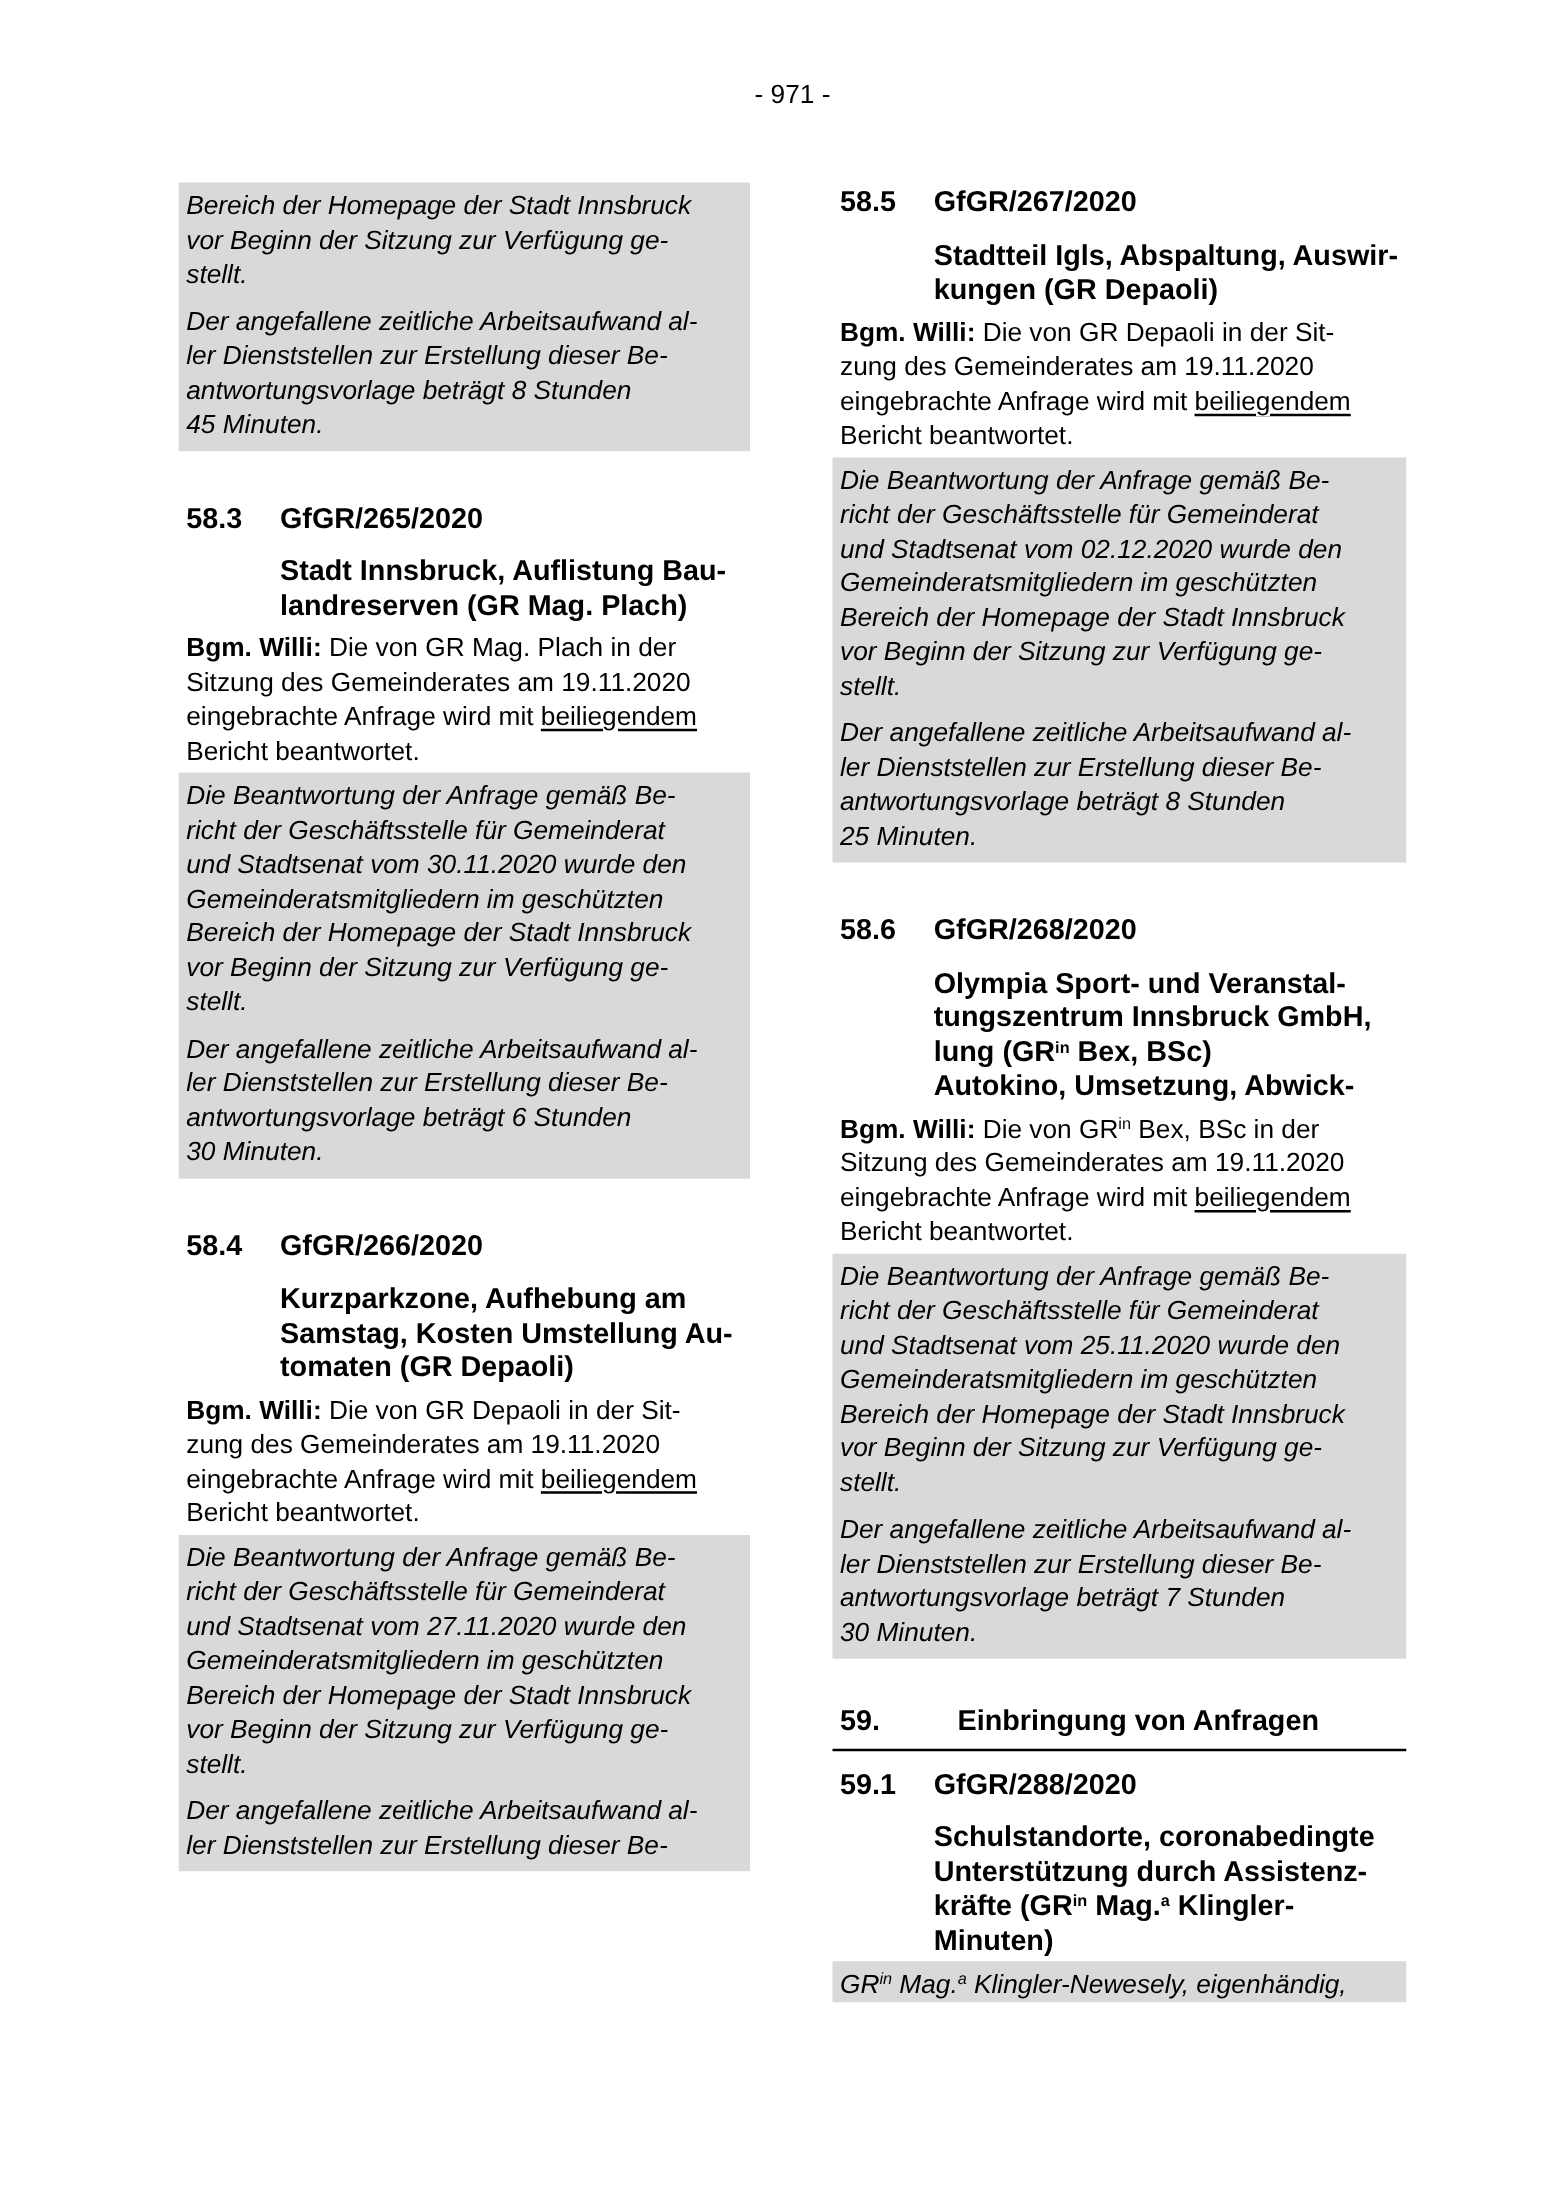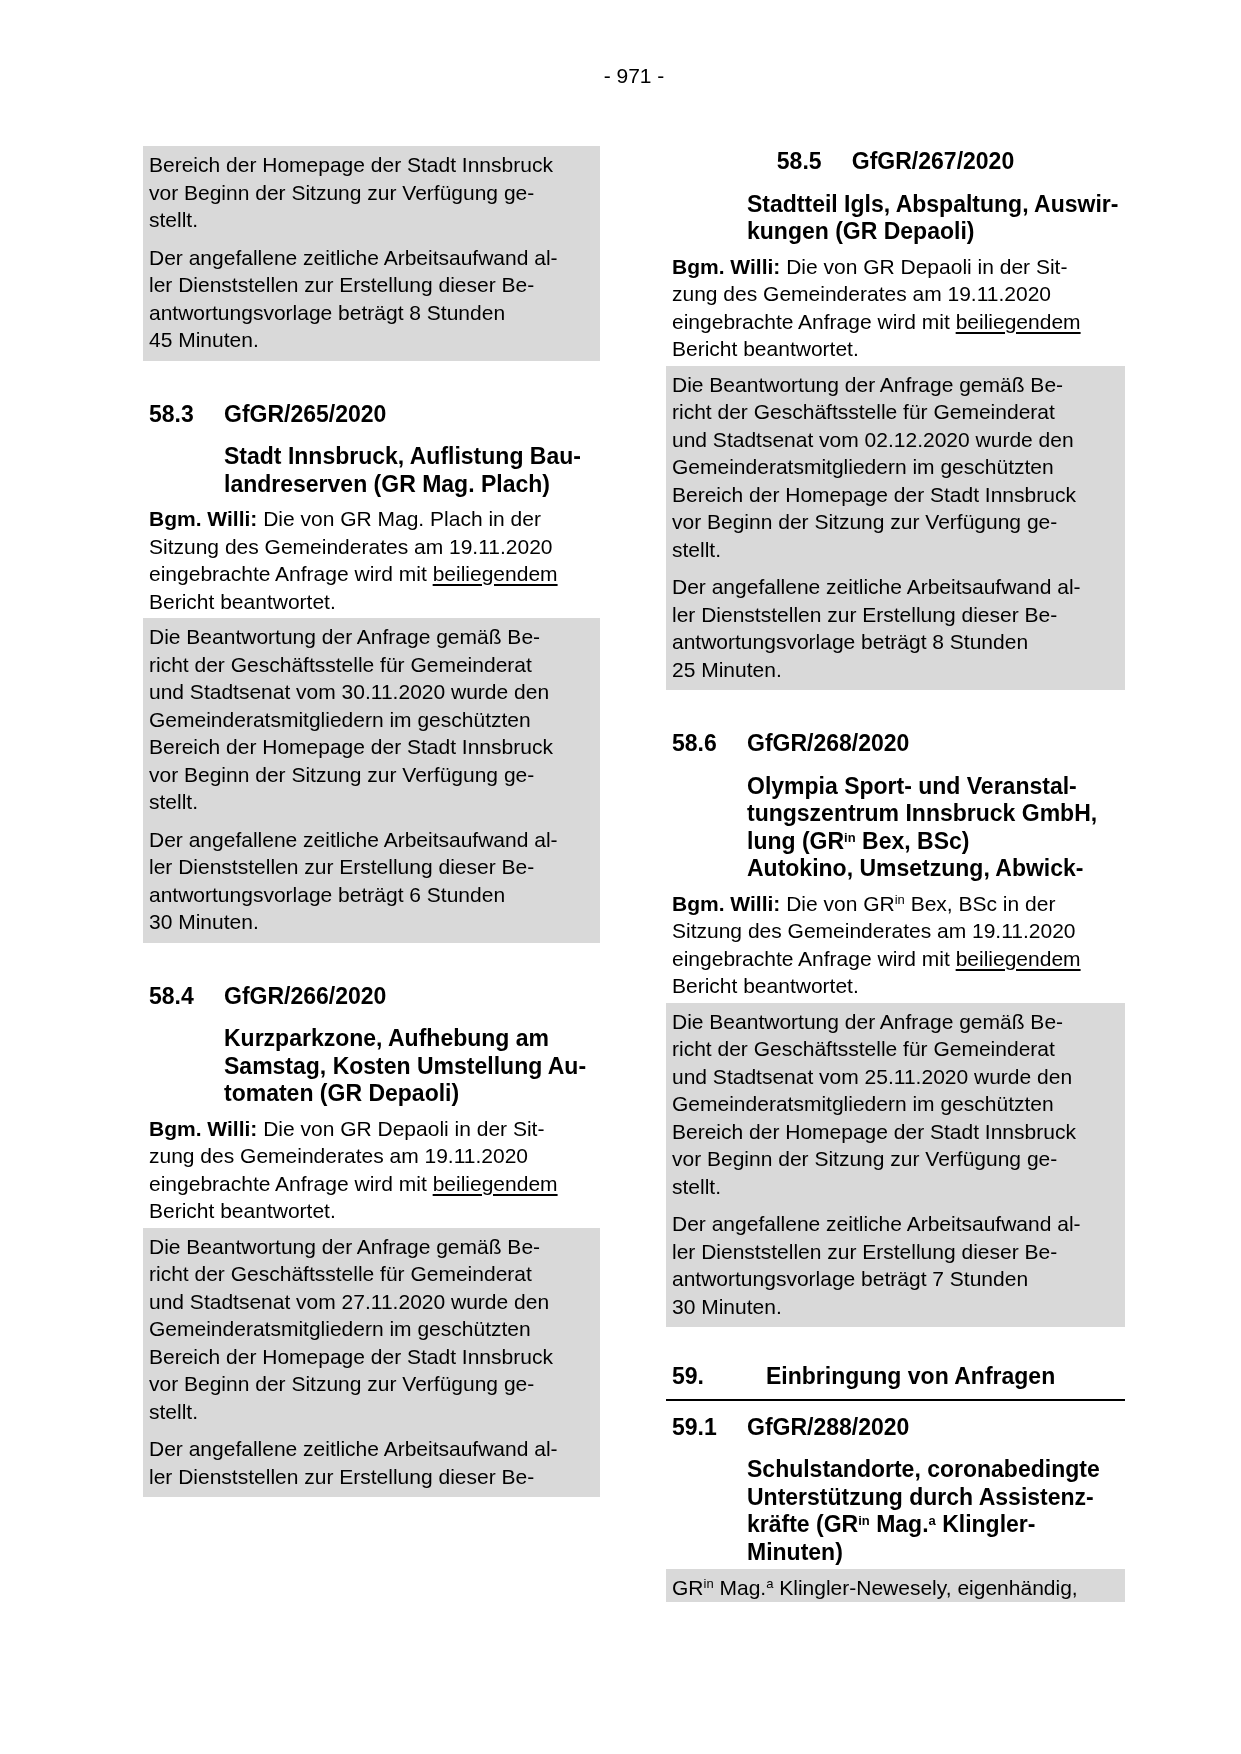--- a/index.html
+++ b/index.html
@@ -12,24 +12,24 @@
   .page-number { position:absolute; top:62px; left:143px; width:982px; text-align:center; }
   .col { position:absolute; top:146px; }
   .col-left  { left:143px; width:457px; }
   .col-right { left:666px; width:459px; }
   .line { white-space:nowrap; }
   .b { font-weight:bold; }
   .u { text-decoration:underline; text-underline-offset:3px; }
   .sup { font-size:13px; line-height:0; vertical-align:7px; }
   .item-heading { display:flex; font-weight:bold; font-size:23px; margin:40px 6px 0 6px; }
   .item-heading .num { flex:0 0 75px; }
-  .col > .item-heading:first-child { margin-top:2px;justify-content:center; }
+  .col > .item-heading:first-child { margin-top:2px; }
   .item-title { font-weight:bold; font-size:23px; margin:15px 6px 0 81px; }
   .bgm { margin:7px 6px 0 6px; }
-  .answer { background:var(--shade); margin-top:3px; padding:5px 6px 7px 6px; }
+  .answer { background:var(--shade); margin-top:3px; padding:5px 6px 7px 6px;font-style:italic; }
   .answer .apara + .apara { margin-top:10px; }
   .col > .answer:first-child { margin-top:0; }
   .rule-heading { margin:36px 0 0 0; padding:0 0 8px 6px; border-bottom:2px solid var(--ink);gap:19px; }
   .rule-heading + .item-heading { margin-top:13px; }
   .footer-rule { position:absolute; left:145px; top:1657px; width:982px; border-top:2px solid var(--ink); }
   .footer-text { position:absolute; left:149px; top:1665px; font-size:20px;text-align:right; }
 </style>
 </head>
 <body>
 

